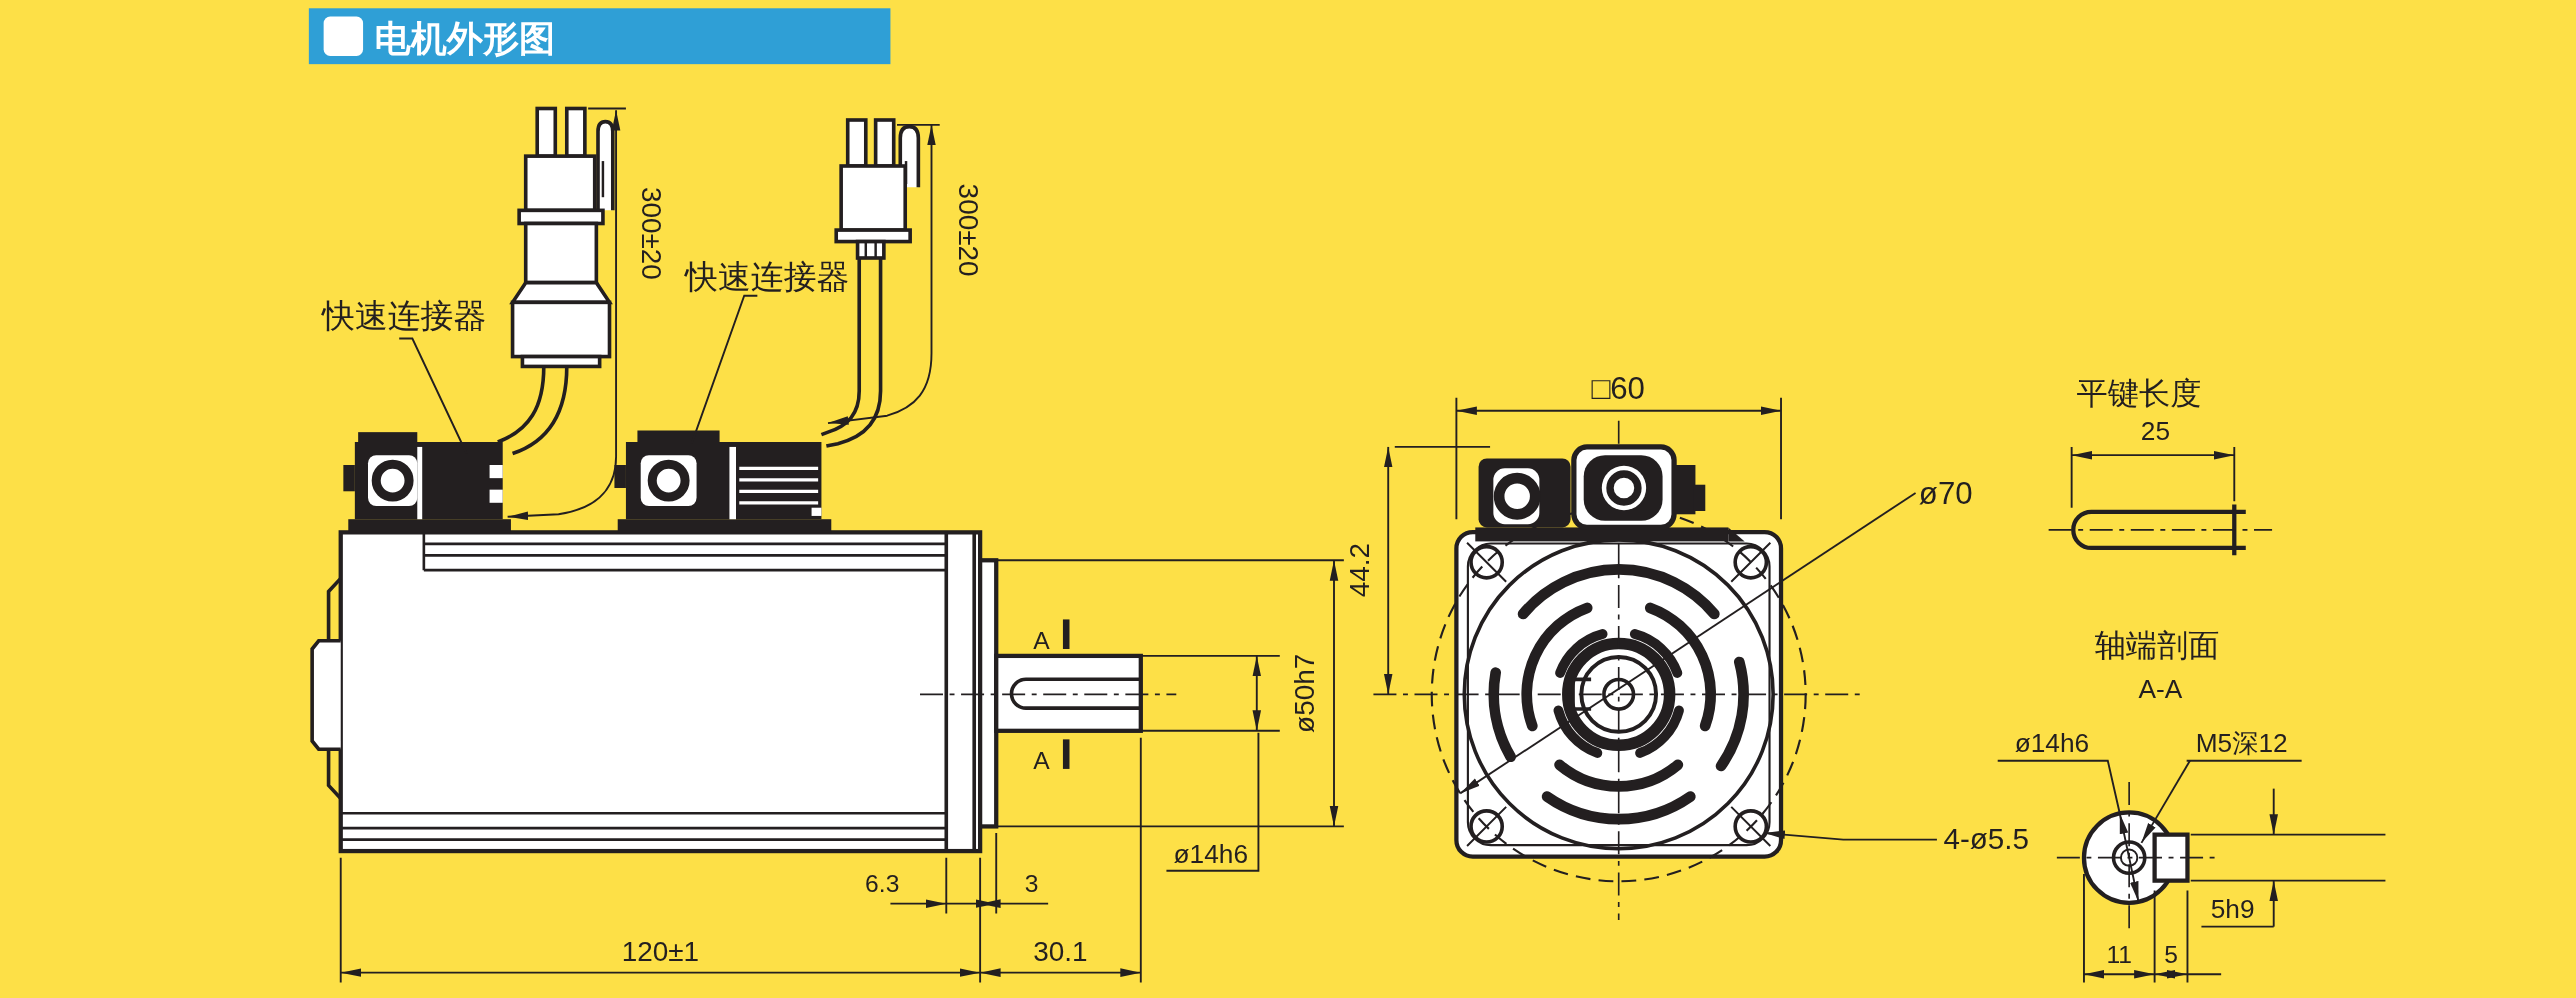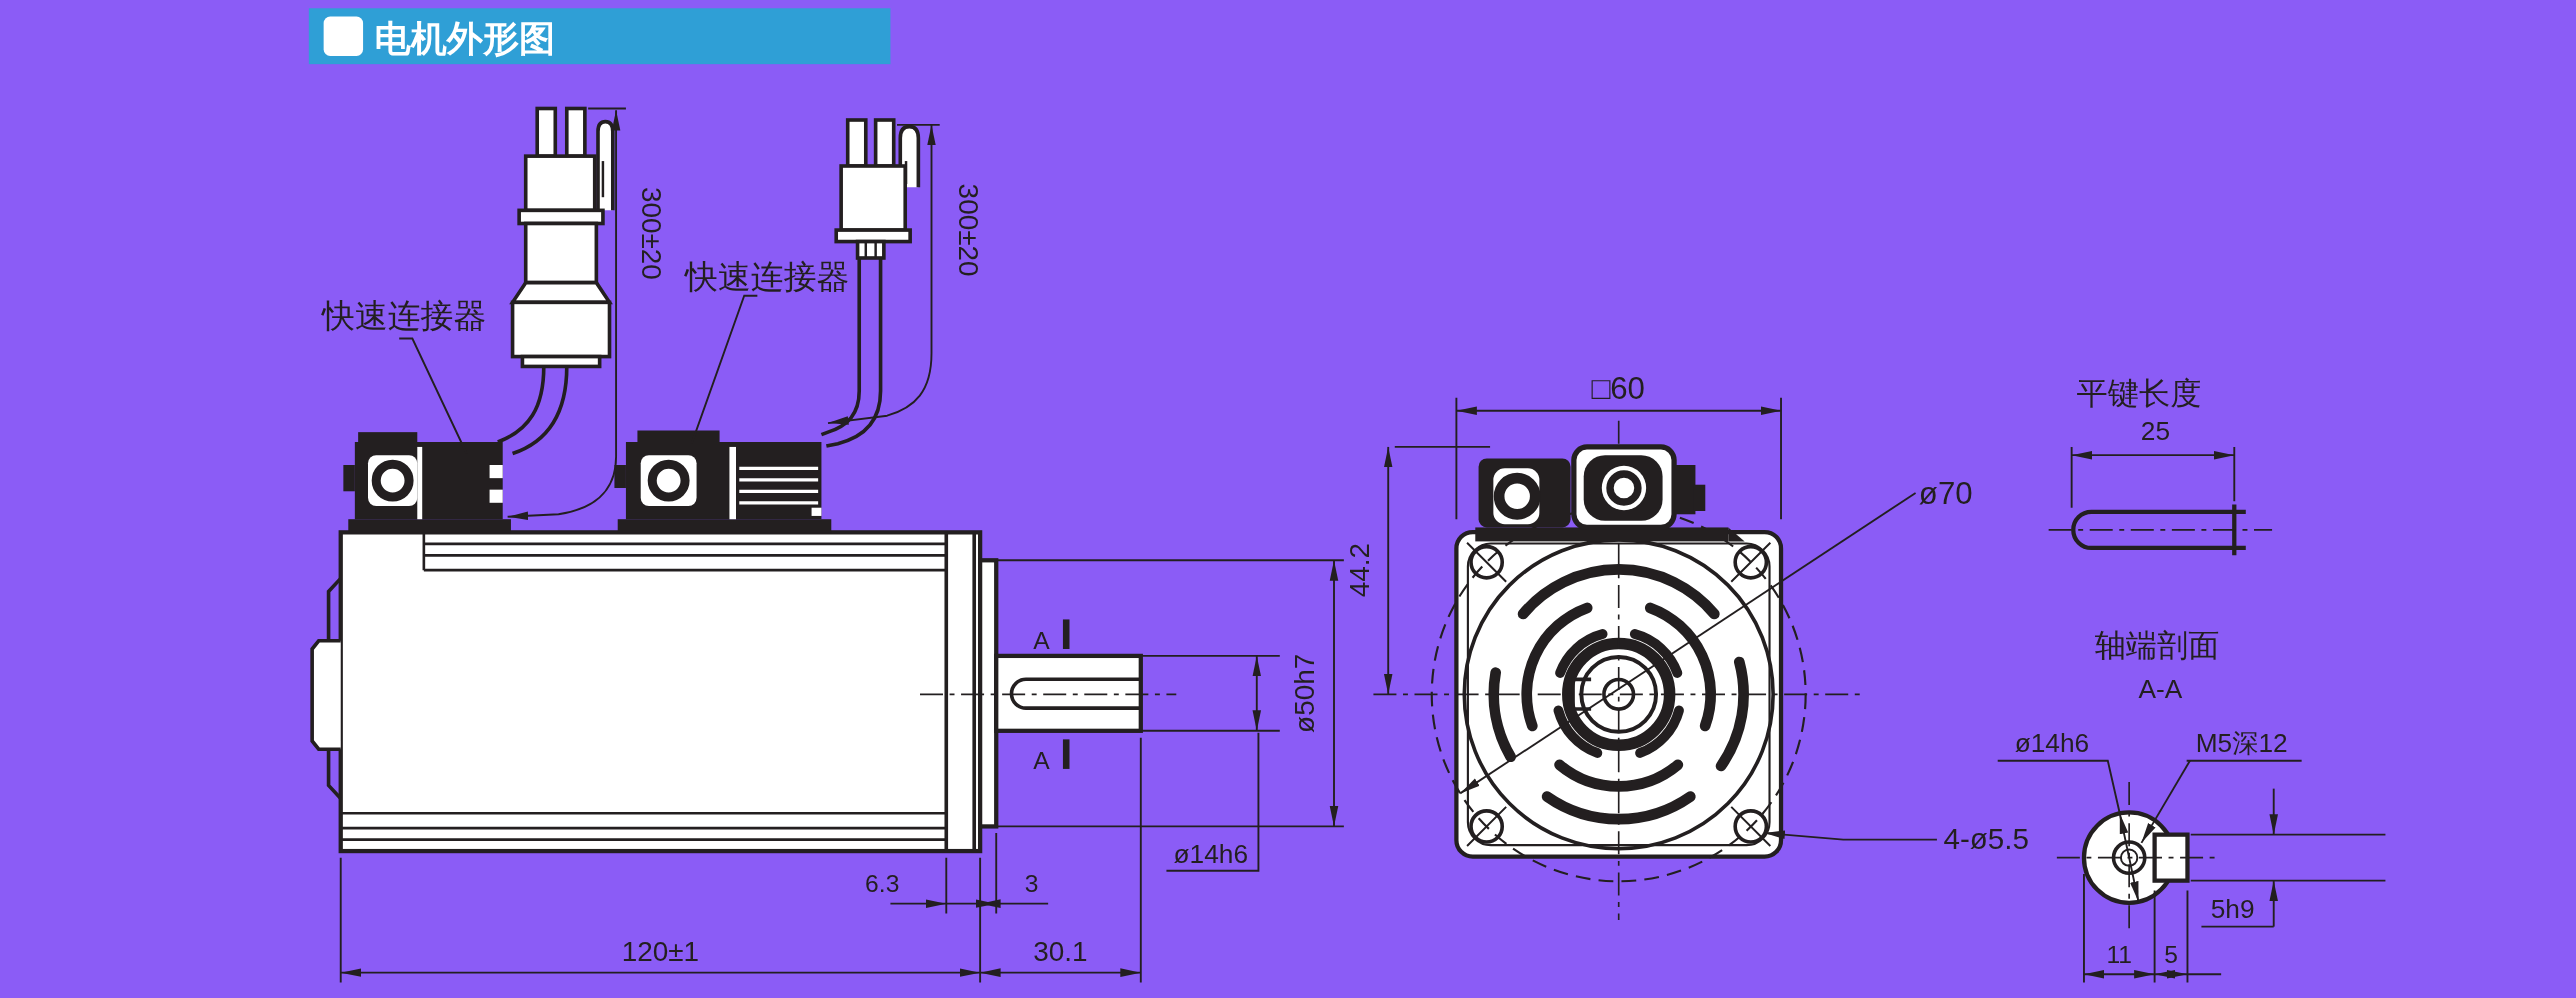--- a/index.html
+++ b/index.html
@@ -1,16 +1,16 @@
 <!DOCTYPE html>
 <html style="font-size:10px"><head>
 <meta charset="utf-8">
 <style>
   html,body{margin:0;padding:0;background:#ffffff;}
-  .stage{width:2576px;height:999px;overflow:hidden;background:#8b5cf6;}
+  .stage{width:2576px;height:999px;overflow:hidden;background:#fde047;}
   svg{display:block;}
   svg text{fill:#231f20;stroke:none;font-family:"Liberation Sans",sans-serif;}
   .ink{stroke:#231f20;fill:none;}
   .o2{stroke-width:2.2;}
   .o25{stroke-width:2.6;}
   .thin{stroke-width:1.15;}
   .cl{stroke-width:1;stroke-dasharray:14 4 3 4;}
   .dashc{stroke-width:1.3;stroke-dasharray:9 5;}
   .vent{stroke-width:6.5;stroke-linecap:round;}
   .vent2{stroke-width:6;stroke-linecap:round;}

